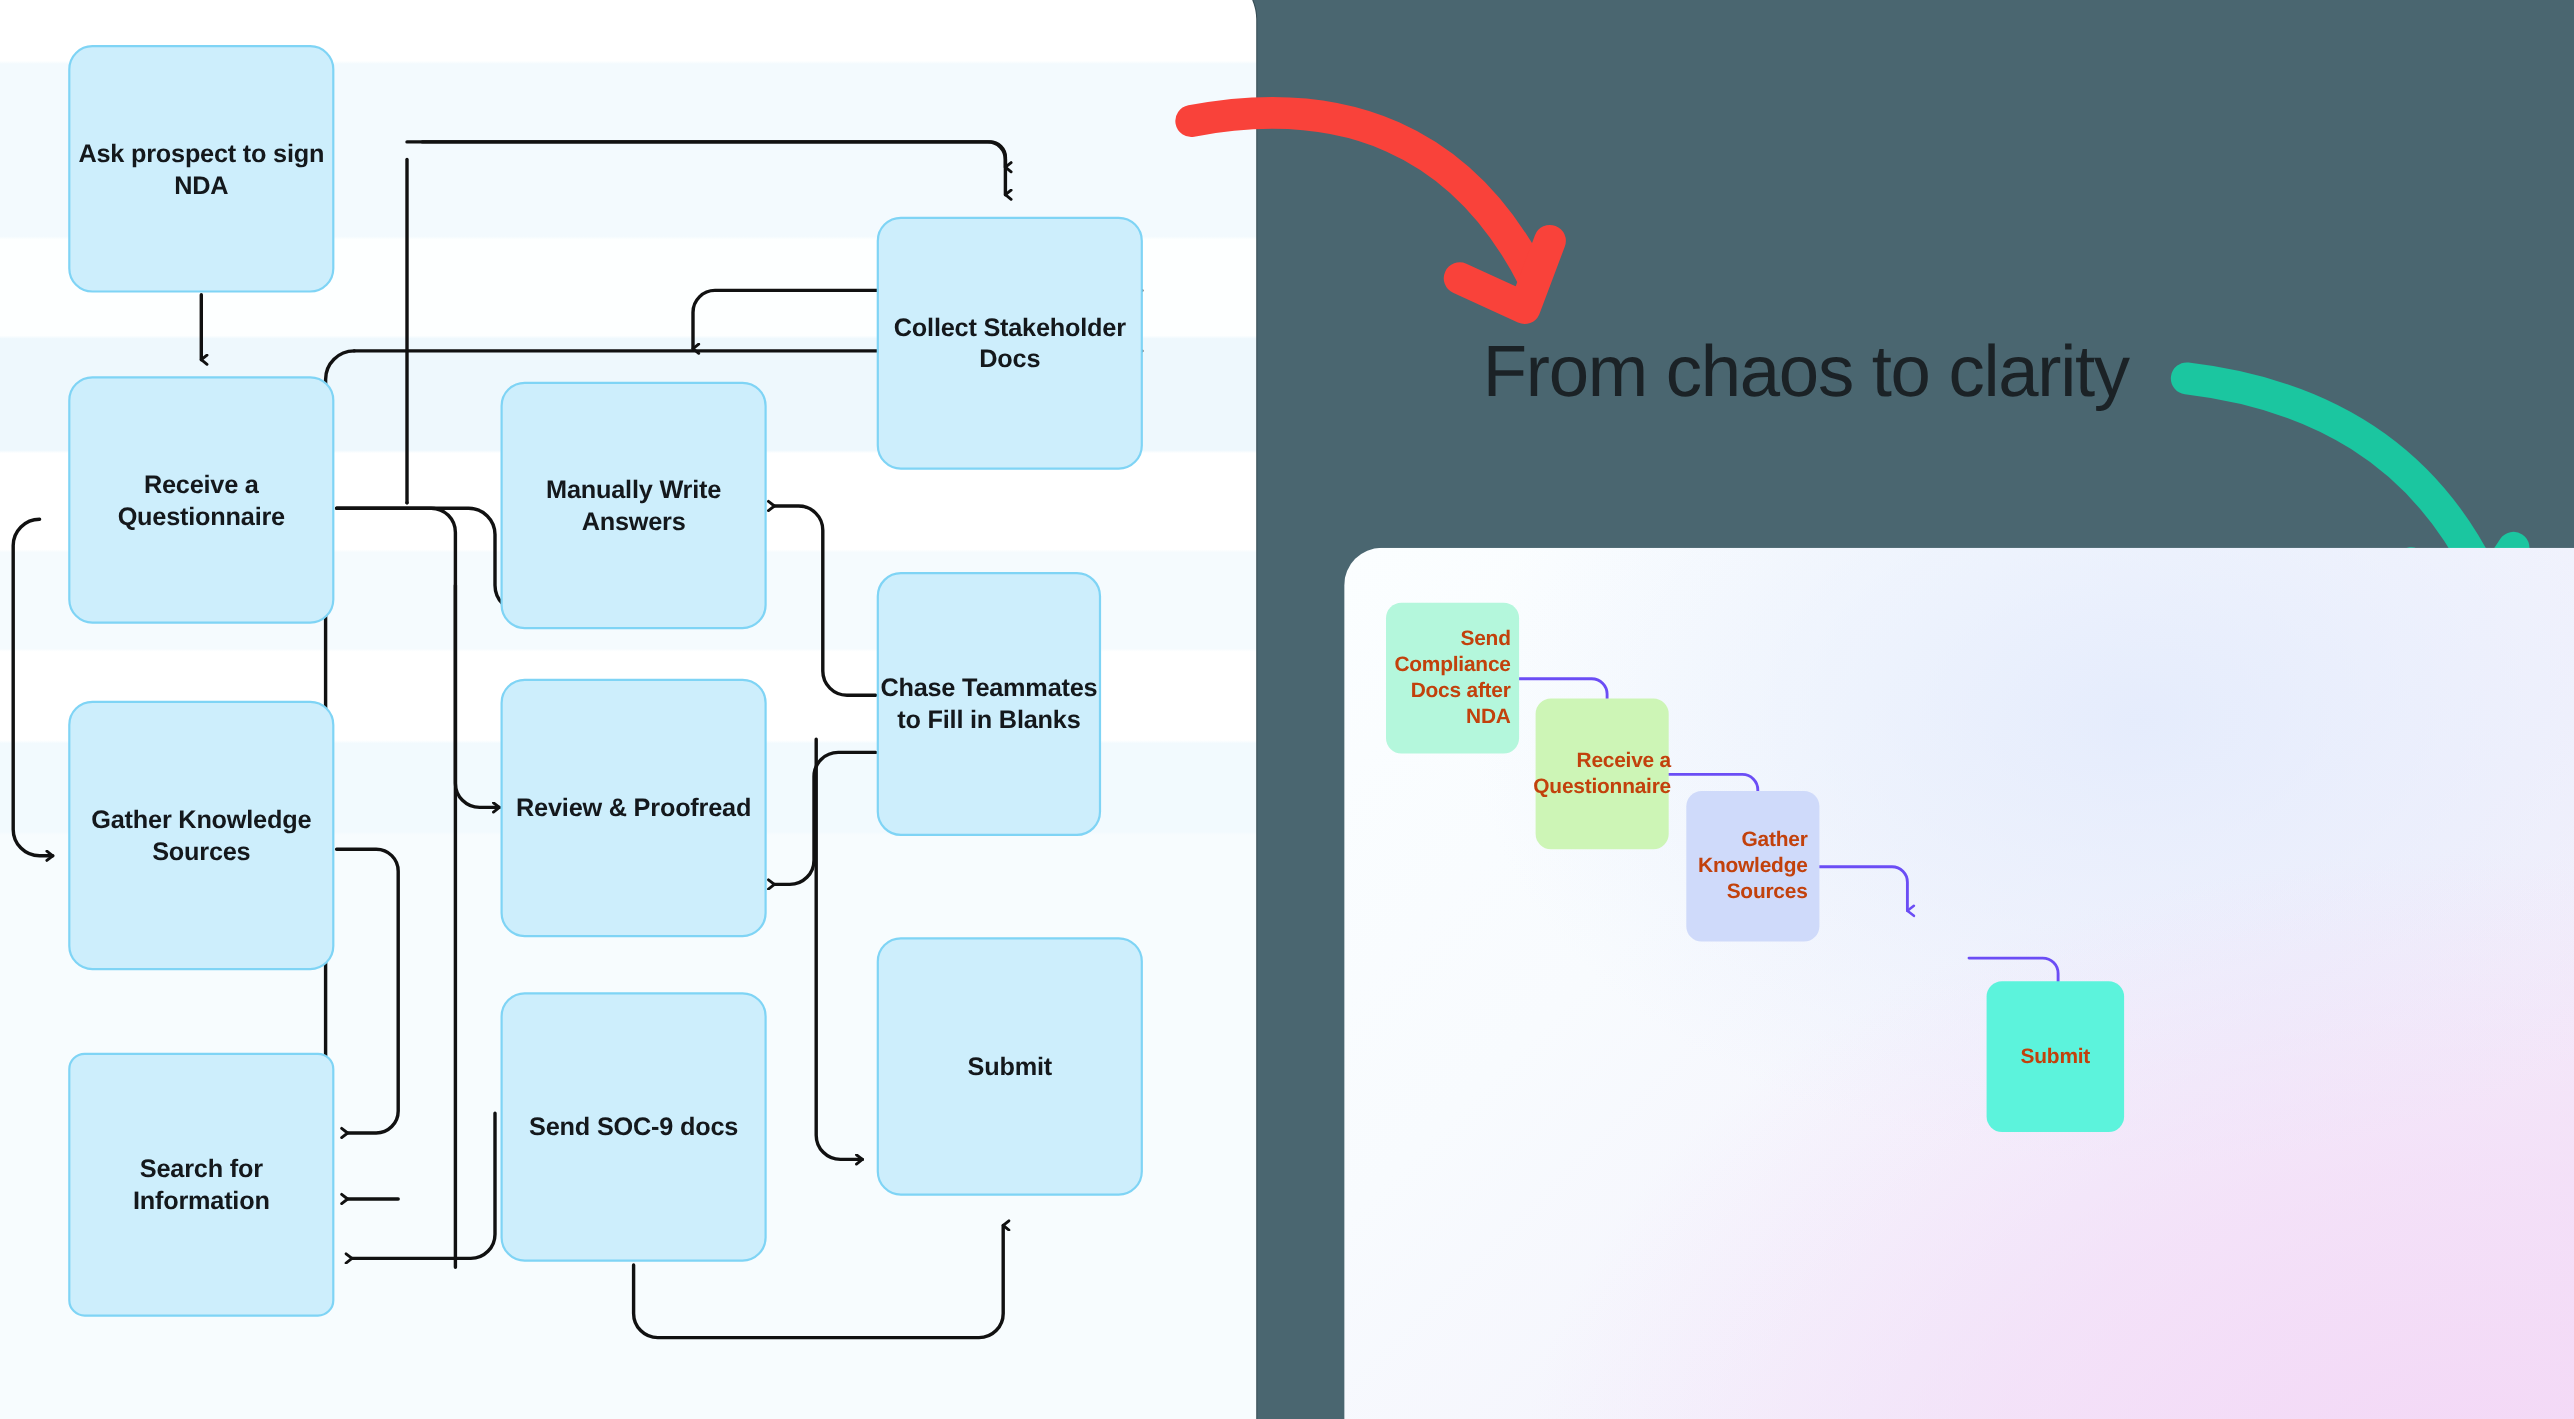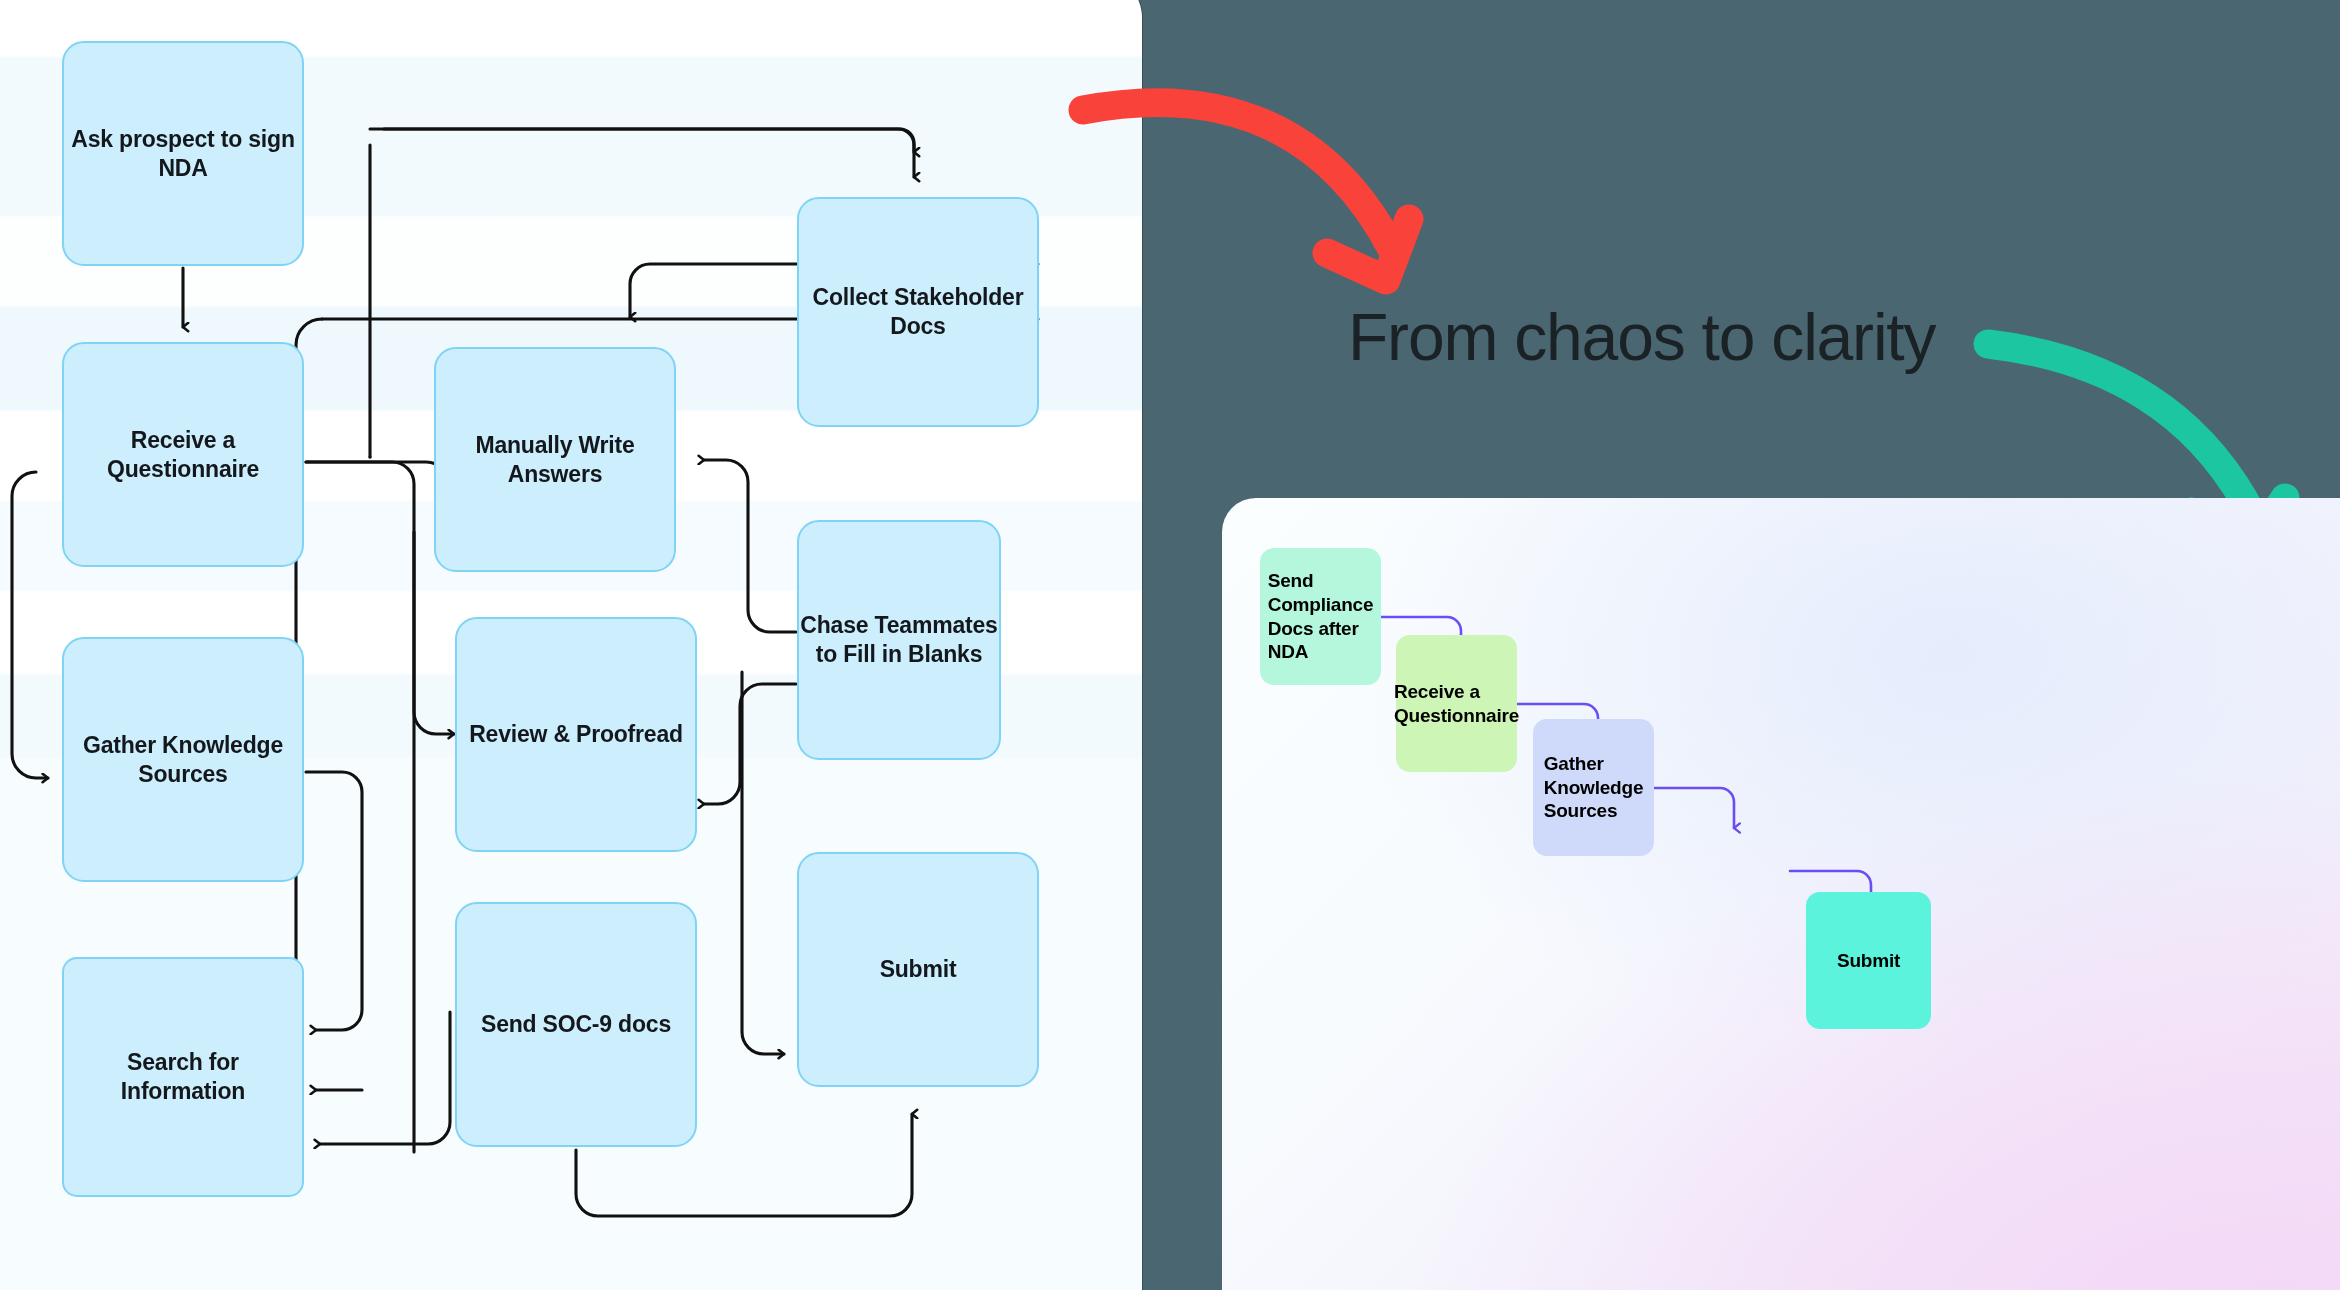--- a/index.html
+++ b/index.html
@@ -71,22 +71,22 @@
       radial-gradient(120% 110% at 88% 100%, rgba(243,214,246,0.95) 0%, rgba(243,214,246,0.55) 32%, rgba(255,255,255,0) 62%),
       radial-gradient(90% 80% at 62% 18%, rgba(226,234,252,0.85) 0%, rgba(255,255,255,0) 58%),
       linear-gradient(135deg, #fbfeff 0%, #f8fbfe 30%, #f3f2fc 62%, #f5e9f8 100%);
   }
   #clarity-inner { position: absolute; inset: 0; }
 
   .nbox {
     position: absolute;
     border-radius: 14px;
     display: flex; align-items: center; justify-content: center;
-    text-align: left;
-    color: #000000;
+    text-align: right;
+    color: #c2410c;
     font-weight: 700;
     font-size: 19px;
     line-height: 1.24;
     letter-spacing: -0.2px;
     padding: 4px 24px;
   }
 
   
   #headline {
     position: absolute;
@@ -167,21 +167,21 @@
           <path d="M772,700 V1060 a22,22 0 0 0 22,22 h20" marker-end="url(#ar-rt)"></path>
 
           <path d="M606,1178 V1222 a22,22 0 0 0 22,22 H920 a22,22 0 0 0 22,-22 V1142" marker-end="url(#ar-up)"></path>
         </g>
       </svg>
 
       <div class="cbox" style="left:92px;  top:69px;  width:242px; height:225px;">Ask prospect to sign NDA</div>
       <div class="cbox" style="left:92px;  top:370px; width:242px; height:225px;">Receive a Questionnaire</div>
       <div class="cbox" style="left:92px;  top:665px; width:242px; height:245px;">Gather Knowledge Sources</div>
       <div class="cbox" style="left:92px;  top:985px; width:242px; height:240px;border-radius:15px;">Search for Information</div>
-      <div class="cbox" style="left:464px; top:375px; width:242px; height:225px;">Manually Write Answers</div>
+      <div class="cbox" style="left:485px; top:375px; width:242px; height:225px;">Manually Write Answers</div>
       <div class="cbox" style="left:485px; top:645px; width:242px; height:235px;">Review &amp; Proofread</div>
       <div class="cbox" style="left:485px; top:930px; width:242px; height:245px;">Send SOC-9 docs</div>
       <div class="cbox" style="left:827px; top:225px; width:242px; height:230px;">Collect Stakeholder Docs</div>
       <div class="cbox" style="left:827px; top:548px; width:204px; height:240px;">Chase Teammates to Fill in Blanks</div>
       <div class="cbox" style="left:827px; top:880px; width:242px; height:235px;">Submit</div>
     </div>
   </div>
 
   <div id="headline">From chaos to clarity</div>
 

